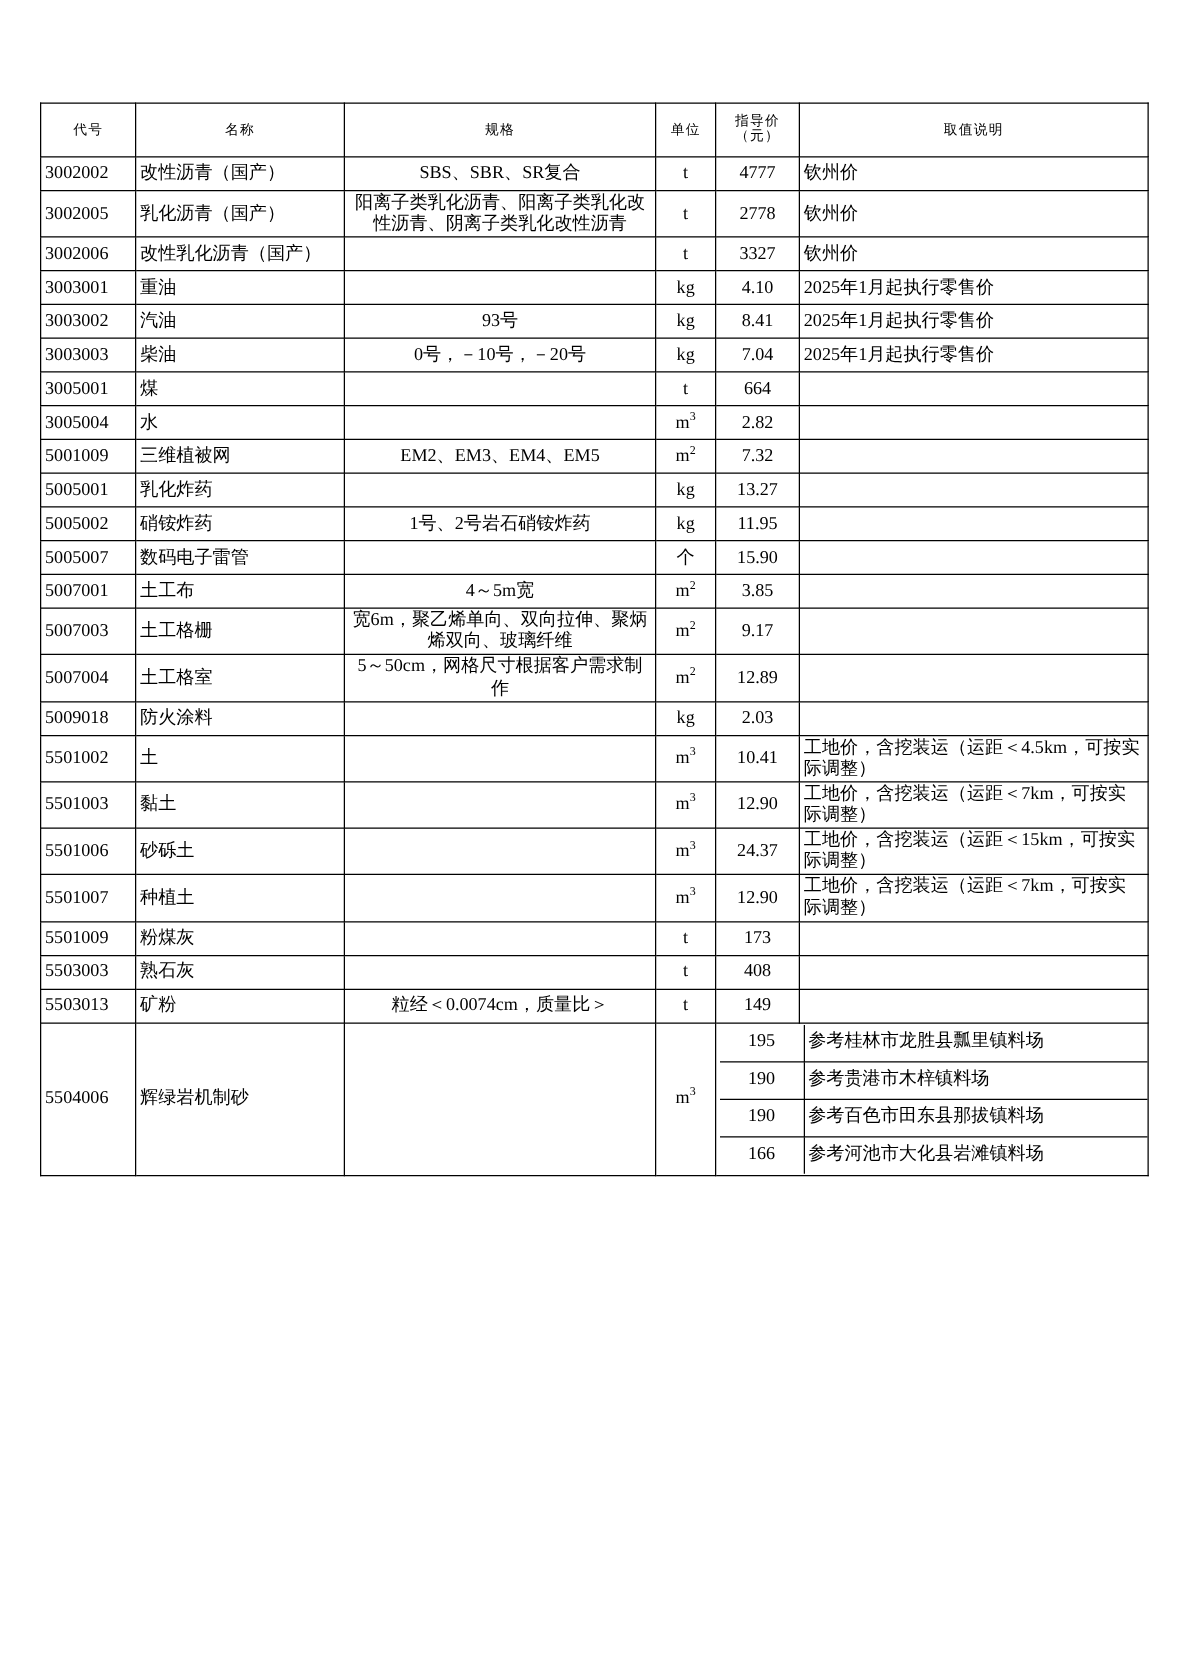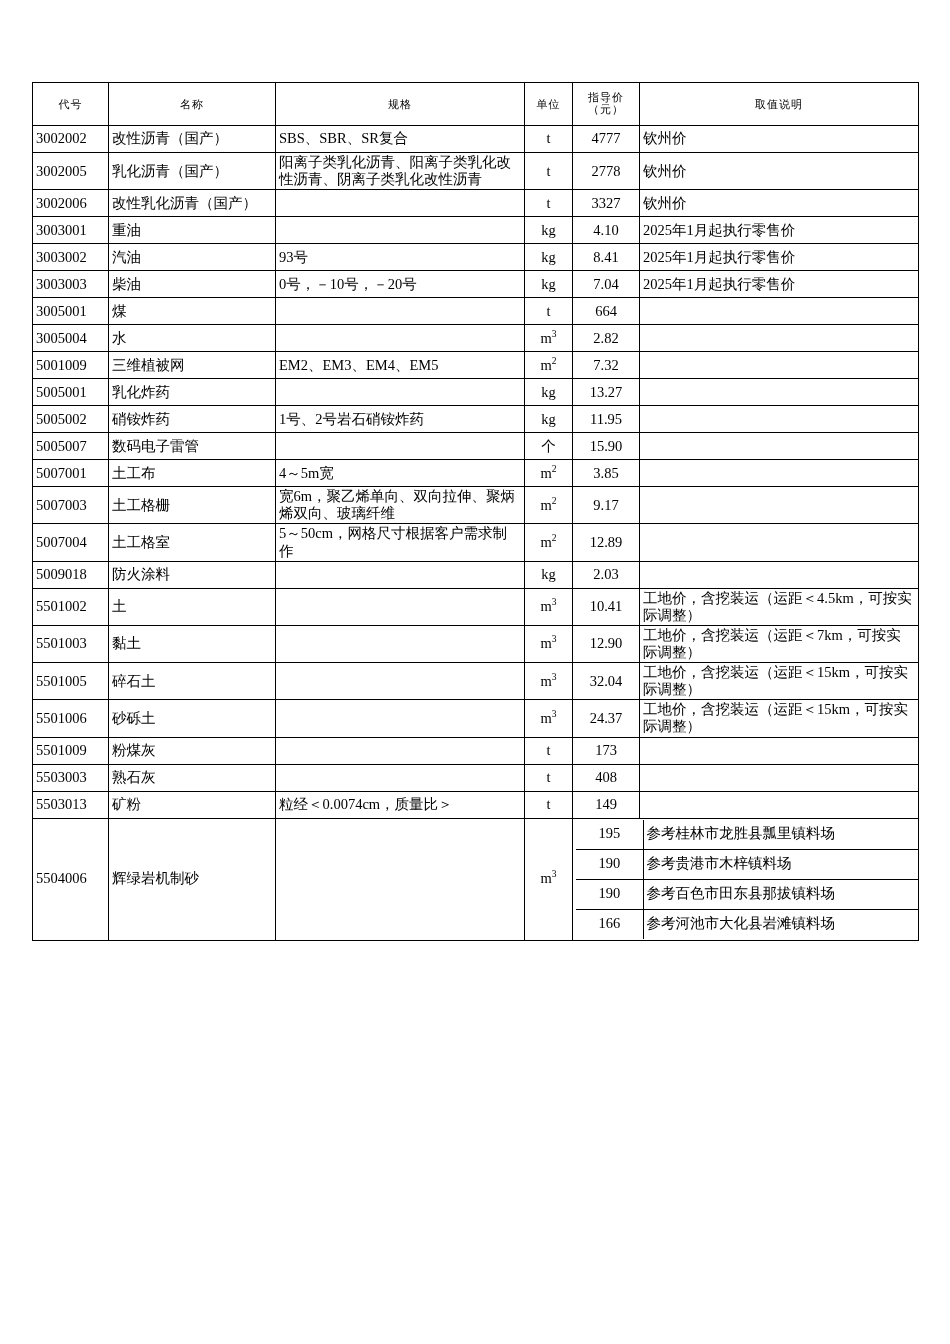--- a/index.html
+++ b/index.html
@@ -50,21 +50,21 @@
     font-weight: bold;
     font-size: 11px;
     height: 40px;
     letter-spacing: 1px;
   }
   .hdr-two {
     line-height: 1.08;
   }
   td.code  { text-align: left;   white-space: nowrap; }
   td.name  { text-align: left;   }
-  td.spec  { }
+  td.spec  { text-align: center; }
   td.unit  { text-align: center; vertical-align: top; padding-top: 3px; }
   td.price { text-align: center; }
   td.note  { text-align: left;   }
 
   
   td.clip { white-space: normal; }
   .unit-stack {
     display: block;
     line-height: 1.0;
     font-size: 14.5px;
@@ -270,34 +270,34 @@
         </tr>
         <tr style="height: 34px;">
           <td class="code">5501003</td>
           <td class="name">黏土</td>
           <td class="spec"></td>
           <td class="unit">m<sup>3</sup></td>
           <td class="price">12.90</td>
           <td class="note">工地价，含挖装运（运距＜7km，可按实际调整）</td>
         </tr>
         <tr style="height: 34px;">
-          <td class="code">5501005</td>
-          <td class="name">碎石土</td>
-          <td class="spec"></td>
-          <td class="unit">m<sup>3</sup></td>
-          <td class="price">32.04</td>
-          <td class="note">工地价，含挖装运（运距＜15km，可按实际调整）</td>
-        </tr>
-        <tr style="height: 34px;">
           <td class="code">5501006</td>
           <td class="name">砂砾土</td>
           <td class="spec"></td>
           <td class="unit">m<sup>3</sup></td>
           <td class="price">24.37</td>
           <td class="note">工地价，含挖装运（运距＜15km，可按实际调整）</td>
+        </tr>
+        <tr style="height: 34px;">
+          <td class="code">5501007</td>
+          <td class="name">种植土</td>
+          <td class="spec"></td>
+          <td class="unit">m<sup>3</sup></td>
+          <td class="price">12.90</td>
+          <td class="note">工地价，含挖装运（运距＜7km，可按实际调整）</td>
         </tr>
         <tr style="height: 27px;">
           <td class="code">5501009</td>
           <td class="name">粉煤灰</td>
           <td class="spec"></td>
           <td class="unit">t</td>
           <td class="price">173</td>
           <td class="note"></td>
         </tr>
         <tr style="height: 27px;">

